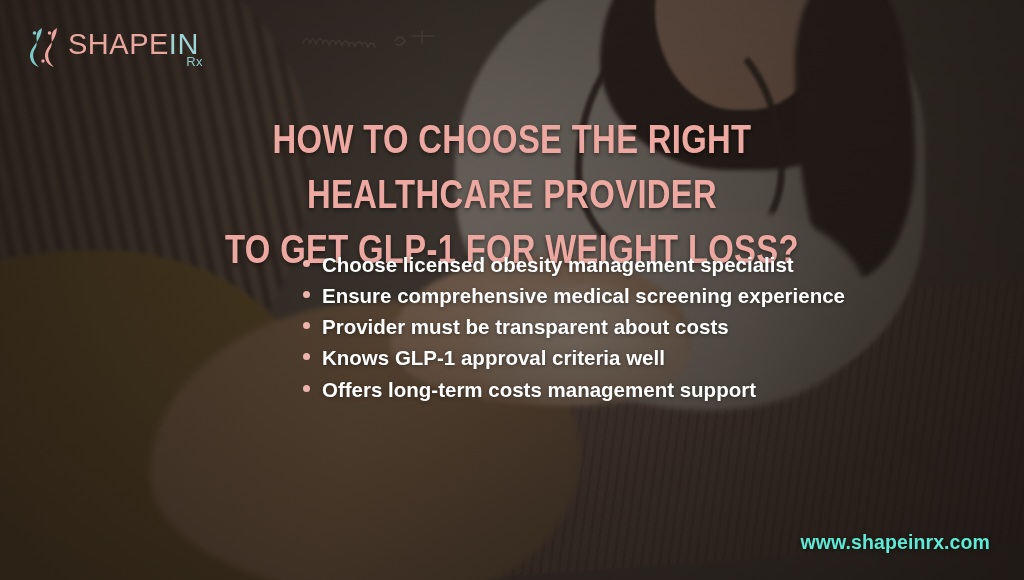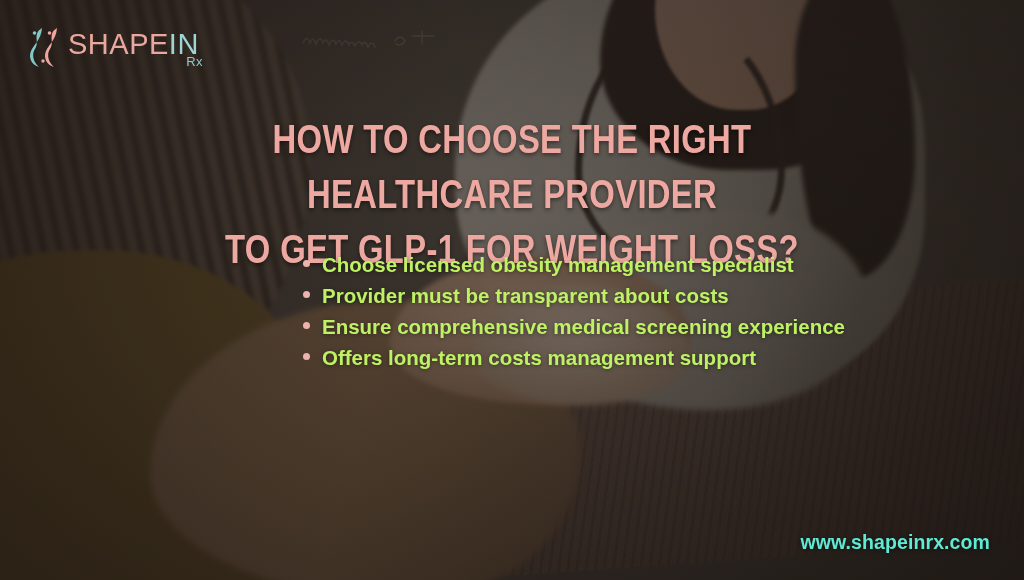--- a/index.html
+++ b/index.html
@@ -194,21 +194,21 @@
   .headline .l2 { display:block; }
 
   
   .bullets {
     position:absolute; left:296px; top:250px; width:600px;
     list-style:none;
   }
   .bullets li {
     position:relative;
     padding-left:26px;
-    color:#bef264;
+    color:#ffffff;
     font-size:20.5px;
     font-weight:bold;
     line-height:1.47;
     margin-bottom:1px;
     text-shadow:0 1px 4px rgba(0,0,0,.40);
   }
   .bullets li::before {
     content:"";
     position:absolute; left:7px; top:10px;
     width:7px; height:7px; border-radius:50%;
@@ -274,21 +274,22 @@
       </div>
     </div>
 
     <h1 class="headline">
       <span class="l1">HOW TO CHOOSE THE RIGHT HEALTHCARE PROVIDER</span>
       <span class="l2">TO GET GLP-1 FOR WEIGHT LOSS?</span>
     </h1>
 
     <ul class="bullets">
       <li>Choose licensed obesity management specialist</li>
+      <li>Ensure comprehensive medical screening experience</li>
       <li>Provider must be transparent about costs</li>
-      <li>Ensure comprehensive medical screening experience</li>
+      <li>Knows GLP-1 approval criteria well</li>
       <li>Offers long-term costs management support</li>
     </ul>
 
     <div class="website">www.shapeinrx.com</div>
 
   </div>
 </div>
 
 </body></html>

